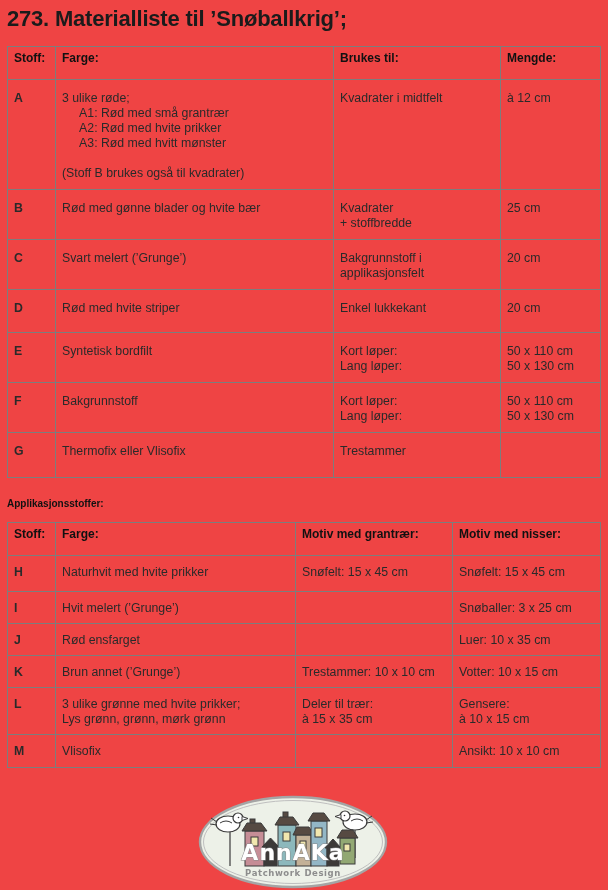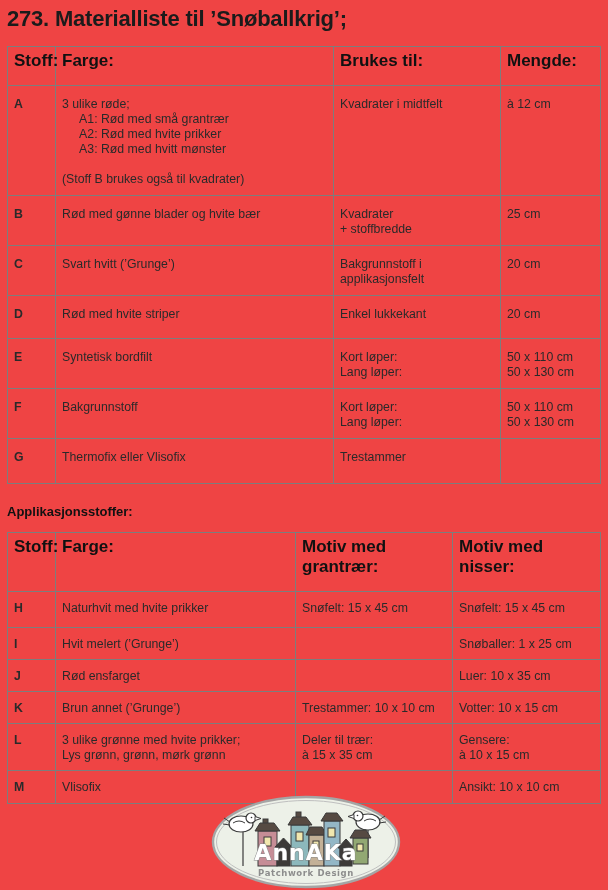--- a/index.html
+++ b/index.html
@@ -12,46 +12,46 @@
 
   h1.title {
     margin:6px 0 0 7px;
     font-size:22px; line-height:26px; font-weight:bold;
     color:#1b1b1b; letter-spacing:-0.2px;
   }
   .intro { margin:11px 0 0 7px; font-size:12.3px; line-height:18px; color:#2a2a2a; }
 
   table { border-collapse:collapse; table-layout:fixed; width:593px; margin:14px 0 0 7px; }
   th, td { border:1px solid #7d7d7d; text-align:left; vertical-align:top; }
-  th { font-size:17px; padding:4px 6px 14px 6px; color:#111; font-weight:bold; }
+  th { font-size:12px; padding:4px 6px 14px 6px; color:#111; font-weight:bold; }
   td { font-size:12.3px; line-height:15px; padding:11px 6px 8px 6px; white-space:pre-wrap; }
   td.stoff { font-weight:bold; }
 
   #t1 thead tr { height:26px; }
   #t1 tbody tr.rA { height:96px; }
   #t1 tbody tr.rB { height:46px; }
   #t1 tbody tr.rC { height:46px; }
   #t1 tbody tr.rD { height:43px; }
   #t1 tbody tr.rE { height:45px; }
   #t1 tbody tr.rF { height:45px; }
   #t1 tbody tr.rG { height:45px; }
 
-  .section-heading { margin:20px 0 0 7px; font-size:13px; font-weight:bold; color:#111; }
+  .section-heading { margin:20px 0 0 7px; font-size:10px; font-weight:bold; color:#111; }
 
   #t2 { margin-top:13px; }
   #t2 td { padding:9px 6px 7px 6px; }
   #t2 thead tr { height:22px; }
   #t2 tbody tr.rH { height:36px; }
   #t2 tbody tr.rI { height:30px; }
   #t2 tbody tr.rJ { height:31px; }
   #t2 tbody tr.rK { height:31px; }
   #t2 tbody tr.rL { height:44px; }
   #t2 tbody tr.rM { height:33px; }
 
-  .logo { position:absolute; left:206px; top:794px; width:196px; height:96px; }
+  .logo { position:absolute; left:193px; top:794px; width:196px; height:96px; }
   .logo svg { display:block; width:196px; height:96px; }
 </style>
 </head>
 <body>
 
 <div class="page">
 
   <h1 class="title">273. Materialliste til ’Snøballkrig’;</h1>
 
 
@@ -84,21 +84,21 @@
       </tr>
       <tr class="rB">
         <td class="stoff">B</td>
         <td>Rød med gønne blader og hvite bær</td>
         <td>Kvadrater
 + stoffbredde</td>
         <td>25 cm</td>
       </tr>
       <tr class="rC">
         <td class="stoff">C</td>
-        <td>Svart hvitt (’Grunge’)</td>
+        <td>Svart melert (’Grunge’)</td>
         <td>Bakgrunnstoff i
 applikasjonsfelt</td>
         <td>20 cm</td>
       </tr>
       <tr class="rD">
         <td class="stoff">D</td>
         <td>Rød med hvite striper</td>
         <td>Enkel lukkekant</td>
         <td>20 cm</td>
       </tr>
@@ -148,21 +148,21 @@
       <tr class="rH">
         <td class="stoff">H</td>
         <td>Naturhvit med hvite prikker</td>
         <td>Snøfelt: 15 x 45 cm</td>
         <td>Snøfelt: 15 x 45 cm</td>
       </tr>
       <tr class="rI">
         <td class="stoff">I</td>
         <td>Hvit melert (’Grunge’)</td>
         <td></td>
-        <td>Snøballer: 1 x 25 cm</td>
+        <td>Snøballer: 3 x 25 cm</td>
       </tr>
       <tr class="rJ">
         <td class="stoff">J</td>
         <td>Rød ensfarget</td>
         <td></td>
         <td>Luer: 10 x 35 cm</td>
       </tr>
       <tr class="rK">
         <td class="stoff">K</td>
         <td>Brun annet (’Grunge’)</td>

